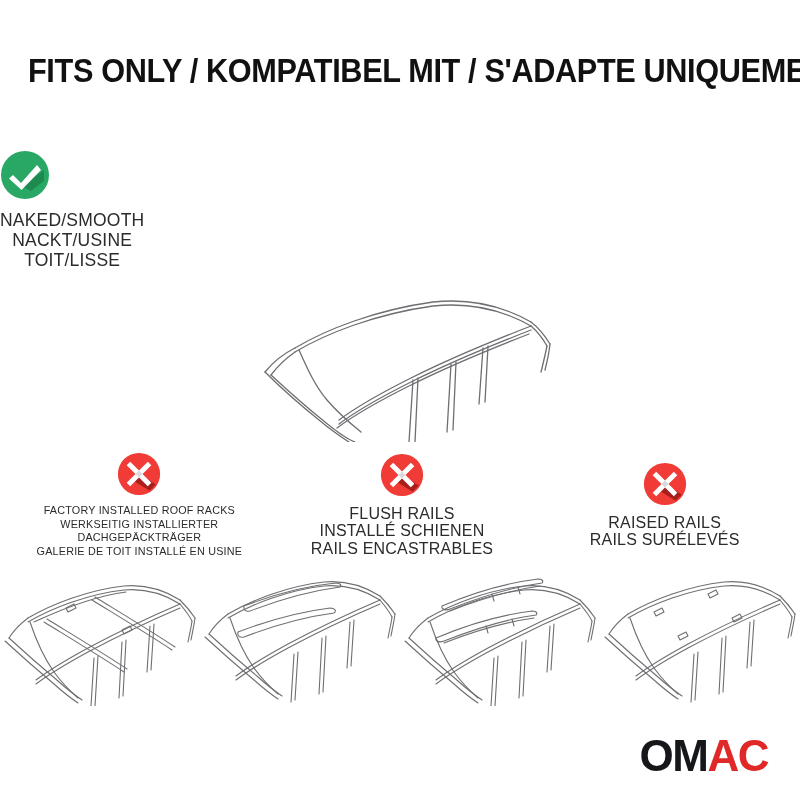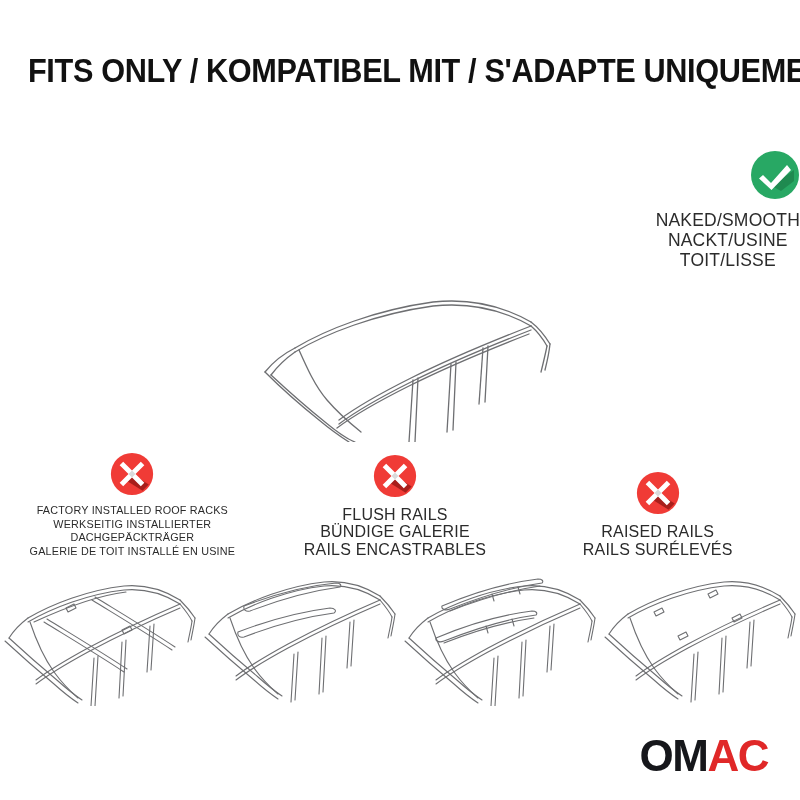--- a/index.html
+++ b/index.html
@@ -31,21 +31,21 @@
 
   
   .badge { display: block; }
 
   
   .ok-section {
     position: absolute;
     top: 150px; left: 0; width: 800px;
     display: flex;
     flex-direction: column;
-    align-items: flex-end;
+    align-items: flex-start;
   }
   .ok-badge { width: 50px; height: 50px; }
   .ok-label {
     margin-top: 10px;
     text-align: center;
     font-size: 17.5px;
     line-height: 20px;
     color: #2b2b2b;
     letter-spacing: 0.2px;
   }
@@ -53,24 +53,24 @@
 
   .ok-illu {
     position: absolute;
     top: 282px; left: 255px;
     width: 310px; height: 160px;
   }
 
   
   .no-row {
     position: absolute;
-    top: 452px; left: 1px;
+    top: 452px; left: 8px;
     width: 788px;
     display: flex;
-    align-items: flex-end;
+    align-items: center;
   }
   .no-col {
     flex: 1 1 0;
     display: flex;
     flex-direction: column;
     align-items: center;
   }
   .no-badge { width: 44px; height: 44px; }
   .no-label {
     margin-top: 8px;
@@ -191,21 +191,21 @@
       <span class="badge no-badge">
         <svg viewBox="0 0 100 100" width="44" height="44" aria-hidden="true">
           <circle cx="50" cy="50" r="48" fill="#f03b36"></circle>
           <path d="M50 50 L88 74 L74 88 L36 64 Z" fill="#a81f1b"></path>
           <path d="M30 22 L50 42 L70 22 L78 30 L58 50 L78 70 L70 78 L50 58 L30 78 L22 70 L42 50 L22 30 Z" fill="#ffffff"></path>
           <path d="M50 42 L58 50 L50 58 L42 50 Z" fill="#d9dadb"></path>
         </svg>
       </span>
       <div class="no-label size-lg">
         <div>FLUSH RAILS</div>
-        <div>BÜNDIGE GALERIE</div>
+        <div>INSTALLÉ SCHIENEN</div>
         <div>RAILS ENCASTRABLES</div>
       </div>
     </div>
 
     <div class="no-col">
       <span class="badge no-badge">
         <svg viewBox="0 0 100 100" width="44" height="44" aria-hidden="true">
           <circle cx="50" cy="50" r="48" fill="#f03b36"></circle>
           <path d="M50 50 L88 74 L74 88 L36 64 Z" fill="#a81f1b"></path>
           <path d="M30 22 L50 42 L70 22 L78 30 L58 50 L78 70 L70 78 L50 58 L30 78 L22 70 L42 50 L22 30 Z" fill="#ffffff"></path>

